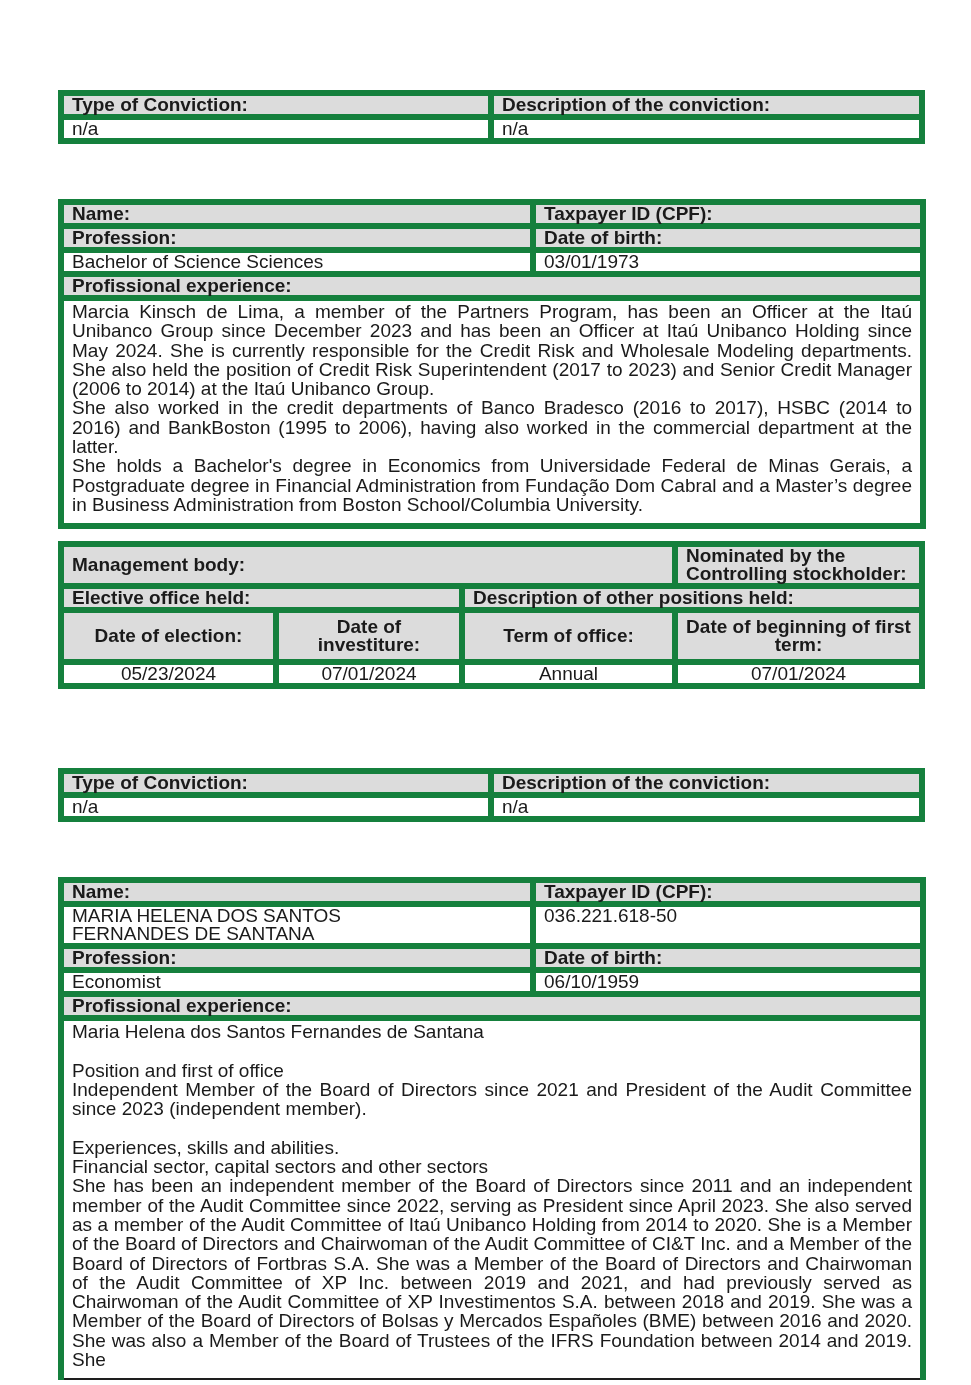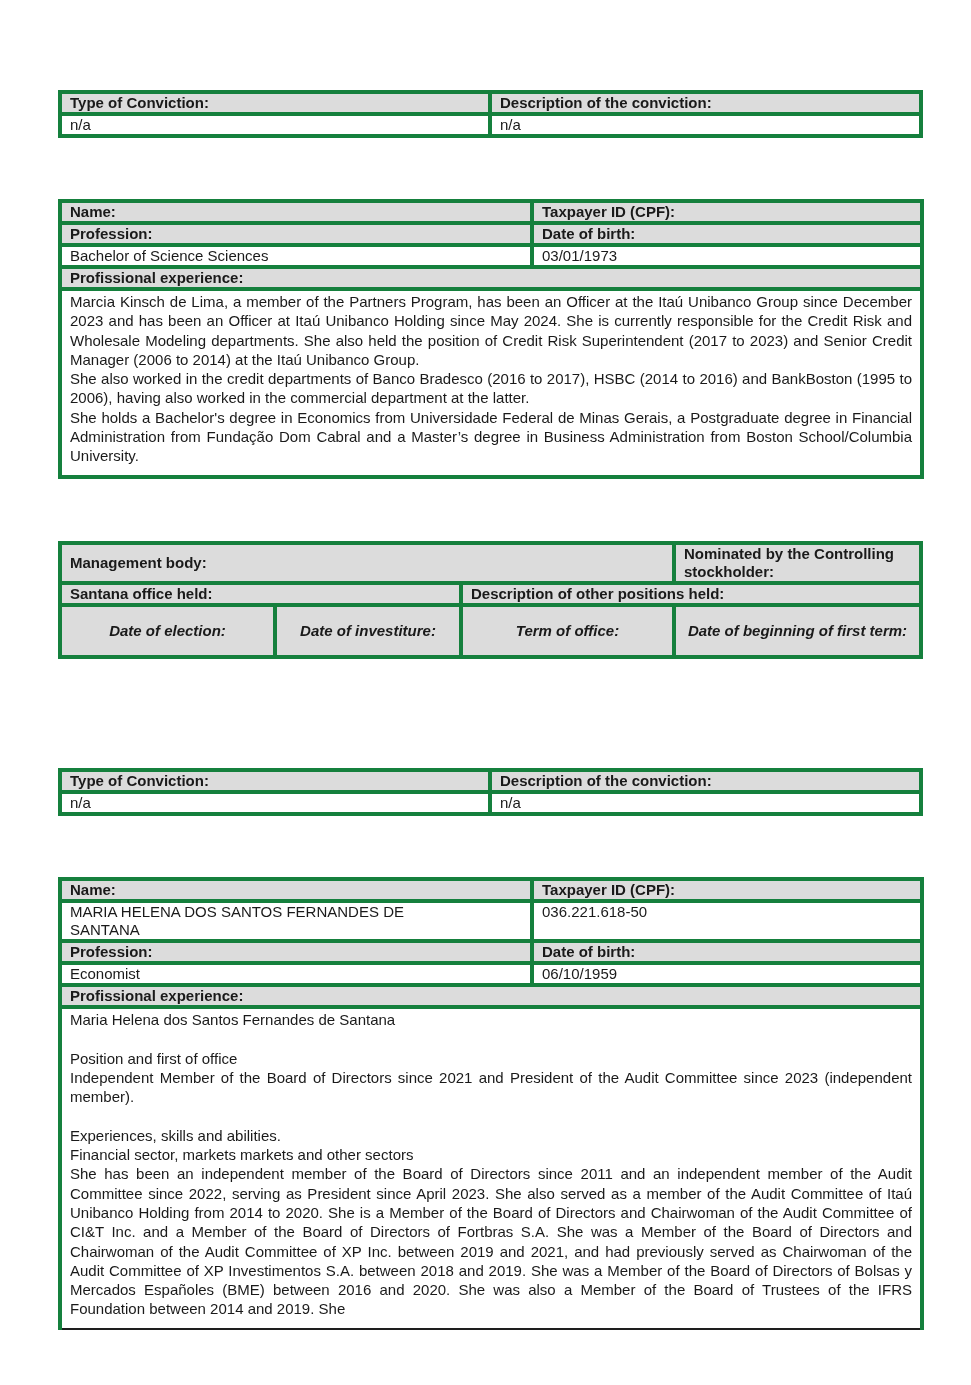--- a/index.html
+++ b/index.html
@@ -10,22 +10,22 @@
   }
   .sec-title {
     position: absolute; left: 66px; font-weight: bold; font-size: 15.5px;
     color: #1a1a1a;
     margin-top: 40px;
   }
   table {
     position: absolute; border-collapse: collapse; table-layout: fixed;
   }
   td {
-    border: 4px solid #15803d; padding: 0 8px; vertical-align: top;
-    line-height: 18px; font-size: 15px;
+    border: 6px solid #15803d; padding: 0 8px; vertical-align: top;
+    line-height: 18px; font-size: 19px;
   }
   td.h { background: #dcdcdc; font-weight: bold; }
   td.c { text-align: center; }
   td.vm { vertical-align: middle; }
   .para { text-align: justify; line-height: 19.3px; padding-top: 1px; padding-bottom: 9px; }
   .para p { margin: 0; }
   .blank { height: 19.3px; }
   .open-bottom { border-bottom: 2px solid #1e1e1e; }
 </style>
 </head>
@@ -88,28 +88,34 @@
       <col style="width:186px">
       <col style="width:213px">
       <col style="width:247px">
   </colgroup>
   <tbody>
       <tr style="height:40px;">
     <td class="h vm" colspan="3">Management body:</td>
     <td class="h">Nominated by the Controlling stockholder:</td>
   </tr>
   <tr>
-    <td class="h" colspan="2">Santana office held:</td>
+    <td class="h" colspan="2">Elective office held:</td>
     <td class="h" colspan="2">Description of other positions held:</td>
   </tr>
-  <tr style="height:52px;font-style:italic;">
+  <tr style="height:52px;">
     <td class="h c vm">Date of election:</td>
     <td class="h c vm">Date of investiture:</td>
     <td class="h c vm">Term of office:</td>
     <td class="h c vm">Date of beginning of first term:</td>
+  </tr>
+  <tr>
+    <td class="c">05/23/2024</td>
+    <td class="c">07/01/2024</td>
+    <td class="c">Annual</td>
+    <td class="c">07/01/2024</td>
   </tr>
 </tbody>
   </table>
 
 <div class="sec-title" style="top:735px;">Conviction:</div>
 <table style="left:58px; top:768px; width:861px;">
   <colgroup>
       <col style="width:430px">
       <col style="width:431px">
     </colgroup>
@@ -152,18 +158,18 @@
     <td class="h" colspan="2">Profissional experience:</td>
   </tr>
   <tr>
     <td colspan="2" class="para open-bottom">
       <p>Maria Helena dos Santos Fernandes de Santana</p>
       <div class="blank"></div>
       <p>Position and first of office</p>
       <p>Independent Member of the Board of Directors since 2021 and President of the Audit Committee since 2023 (independent member).</p>
       <div class="blank"></div>
       <p>Experiences, skills and abilities.</p>
-      <p>Financial sector, markets markets and other sectors</p>
+      <p>Financial sector, capital sectors and other sectors</p>
       <p>She has been an independent member of the Board of Directors since 2011 and an independent member of the Audit Committee since 2022, serving as President since April 2023. She also served as a member of the Audit Committee of Itaú Unibanco Holding from 2014 to 2020. She is a Member of the Board of Directors and Chairwoman of the Audit Committee of CI&amp;T Inc. and a Member of the Board of Directors of Fortbras S.A.  She was a Member of the Board of Directors and Chairwoman of the Audit Committee of XP Inc. between 2019 and 2021, and had previously served as Chairwoman of the Audit Committee of XP Investimentos S.A. between 2018 and 2019. She was a Member of the Board of Directors of Bolsas y Mercados Españoles (BME) between 2016 and 2020. She was also a Member of the Board of Trustees of the IFRS Foundation between 2014 and 2019. She</p>
     </td>
   </tr>
 </tbody>
   </table>
 
 </body></html>

